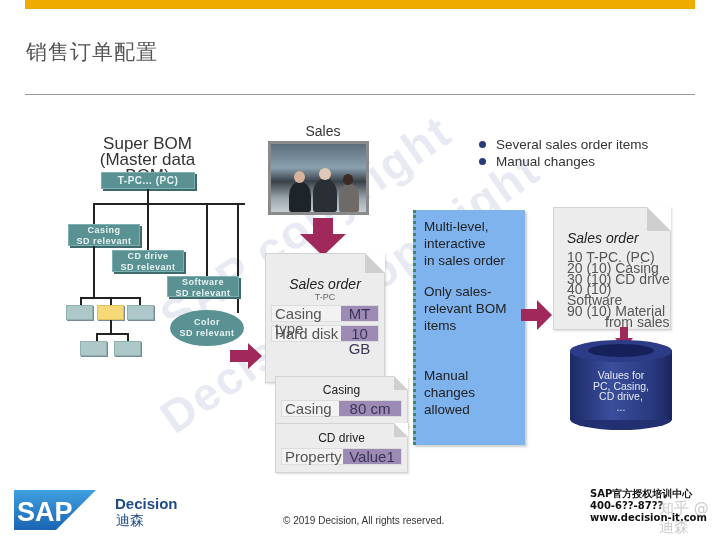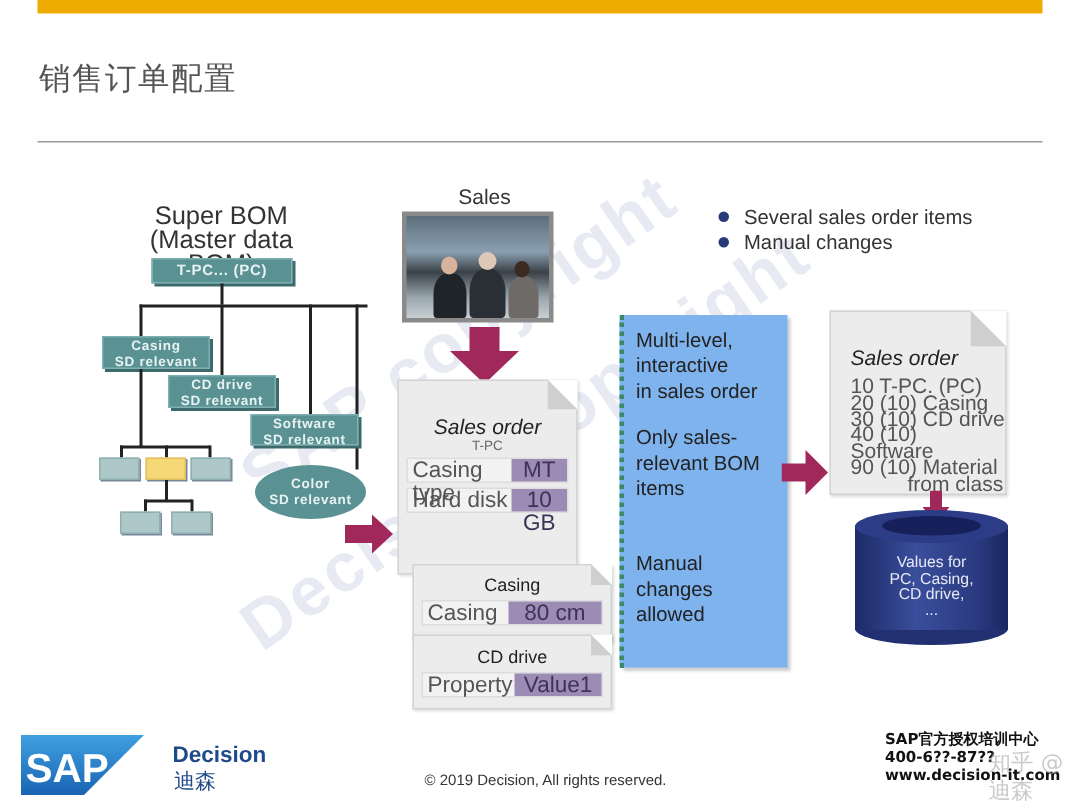--- a/index.html
+++ b/index.html
@@ -197,21 +197,21 @@
 
 <div class="abs doc" style="left:553px; top:207px; width:118px; height:123px;">
   <div class="fold" style="border-left-width:24px; border-top-width:24px;"></div>
   <div class="doc-title" style="text-align:left; padding-left:13px; margin-top:22px; margin-bottom:6px;">Sales order</div>
   <div class="so-list">
     <div>10 T-PC.  (PC)</div>
     <div>20 (10) Casing</div>
     <div>30 (10)  CD drive</div>
     <div>40 (10)  Software</div>
     <div>90 (10)  Material</div>
-    <div style="padding-left:38px;">           from class</div>
+    <div style="padding-left:38px;">           from sales</div>
   </div>
 </div>
 
 <svg class="abs" style="left:615px; top:327px;" width="18" height="22">
   <polygon points="5,0 13,0 13,11 18,11 9,22 0,11 5,11" fill="#a0285a"></polygon>
 </svg>
 
 <div class="abs cyl">
   <div class="cyl-bot"></div>
   <div class="cyl-body"></div>

